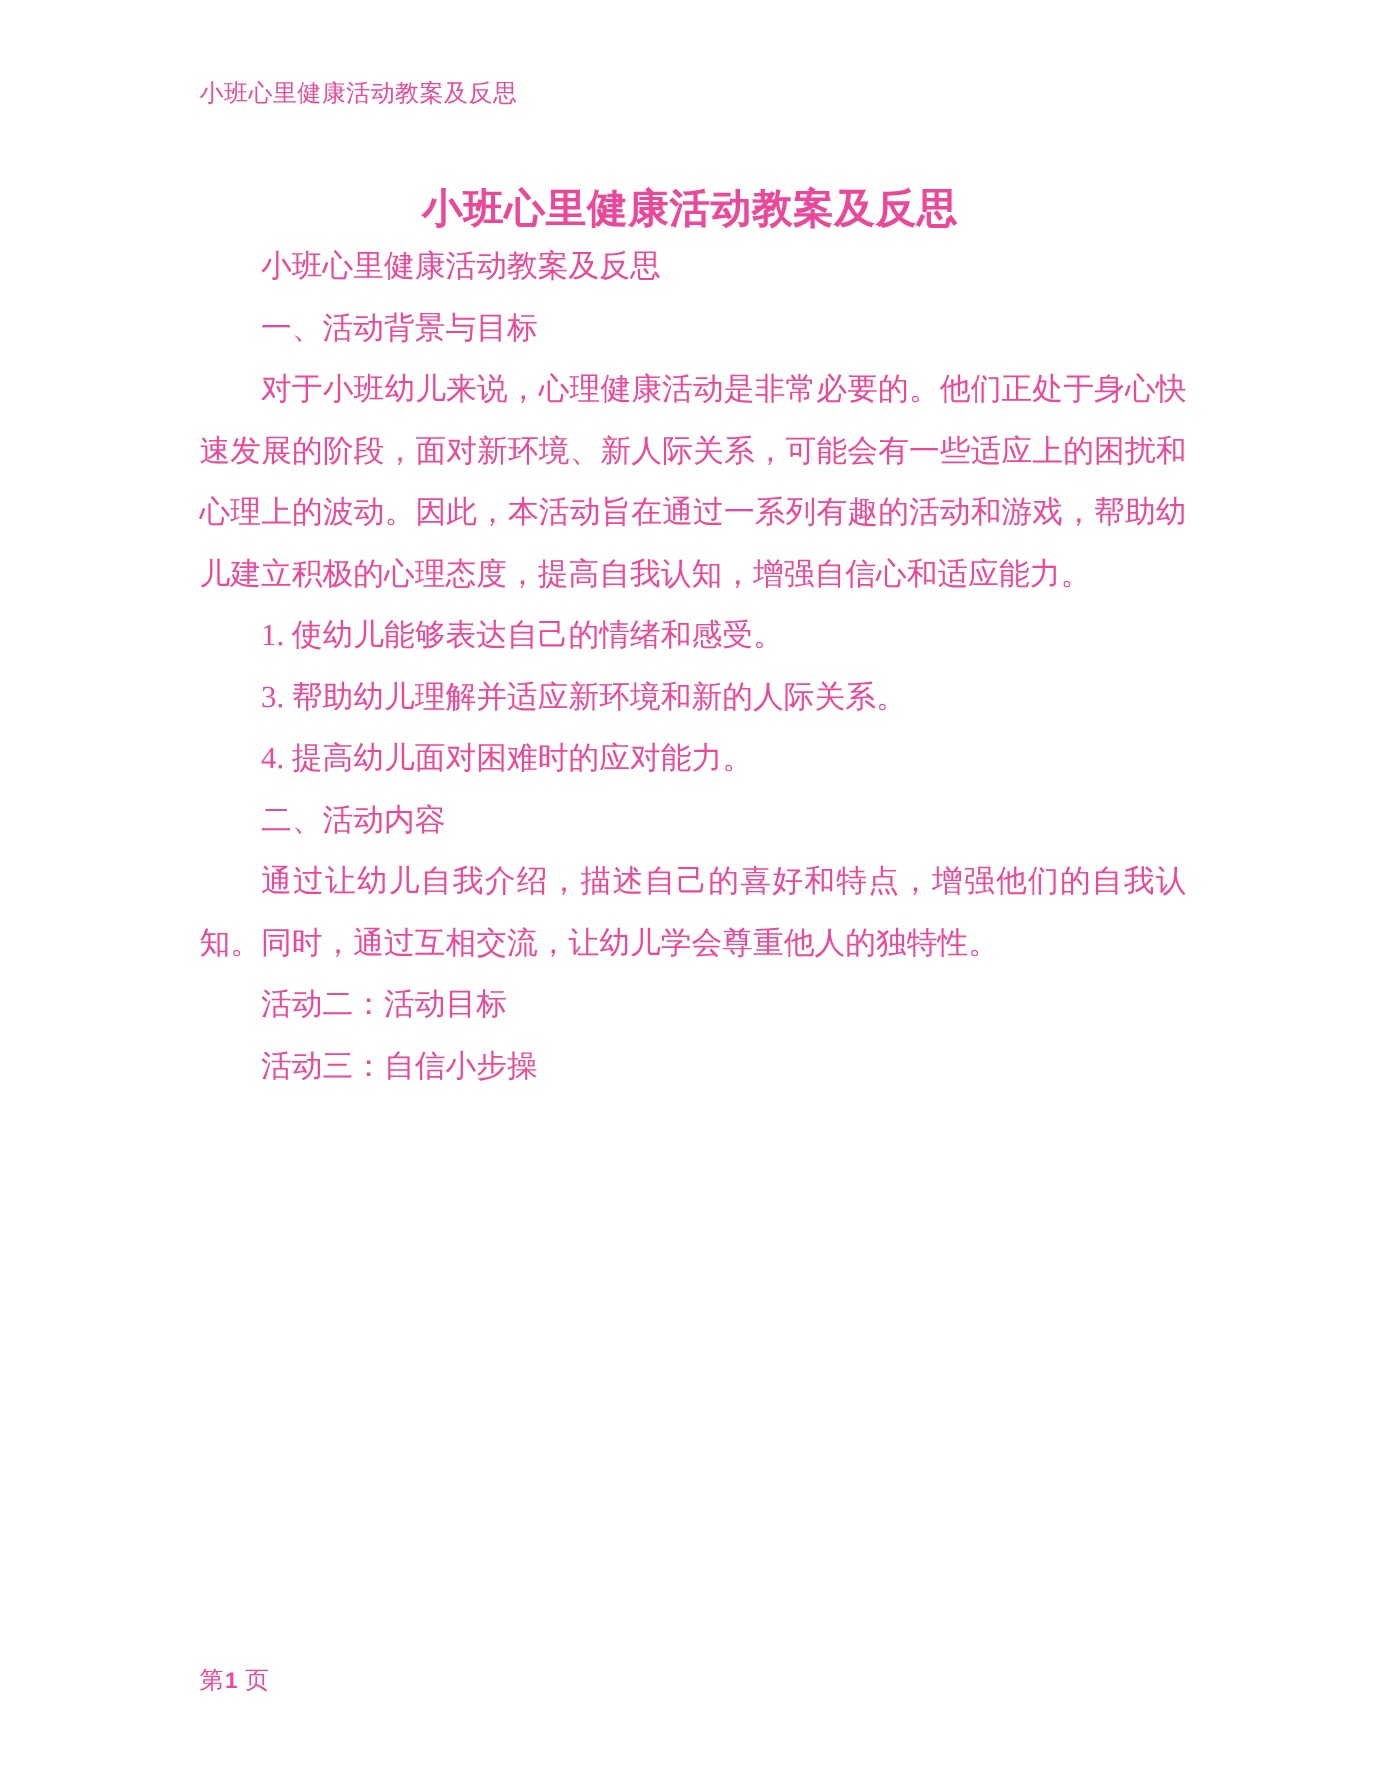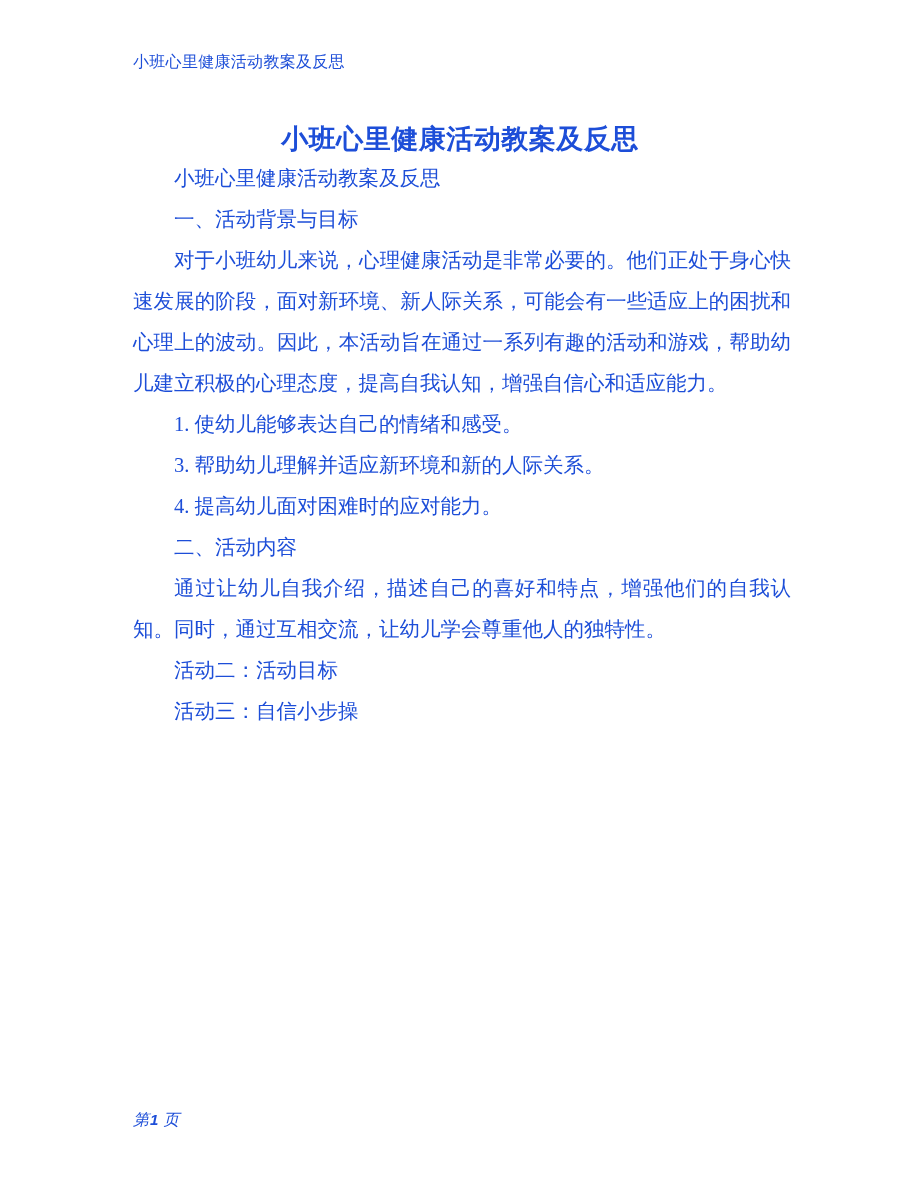--- a/index.html
+++ b/index.html
@@ -7,21 +7,21 @@
     padding: 0;
     background: #ffffff;
   }
   .page {
     position: relative;
     width: 920px;
     height: 1191px;
     background: #ffffff;
     overflow: hidden;
     font-family: "Liberation Serif", "DejaVu Serif", serif;
-    color: #1d4ed8;
+    color: #ec4899;
   }
   .doc-header {
     position: absolute;
     left: 133px;
     top: 52px;
     font-size: 16px;
     letter-spacing: 0.3px;
     white-space: nowrap;
   }
   .doc-title {
@@ -47,21 +47,20 @@
     padding: 0;
     text-indent: 2em;
     text-align: justify;
   }
   .doc-footer {
     position: absolute;
     left: 133px;
     top: 1110px;
     font-size: 16px;
     white-space: nowrap;
-    font-style: italic;
   }
   .doc-footer .num {
     font-family: "Liberation Sans", "DejaVu Sans", sans-serif;
     font-weight: 700;
     font-size: 15px;
     margin: 0 5px 0 1px;
   }
 </style>
 </head>
 <body>

